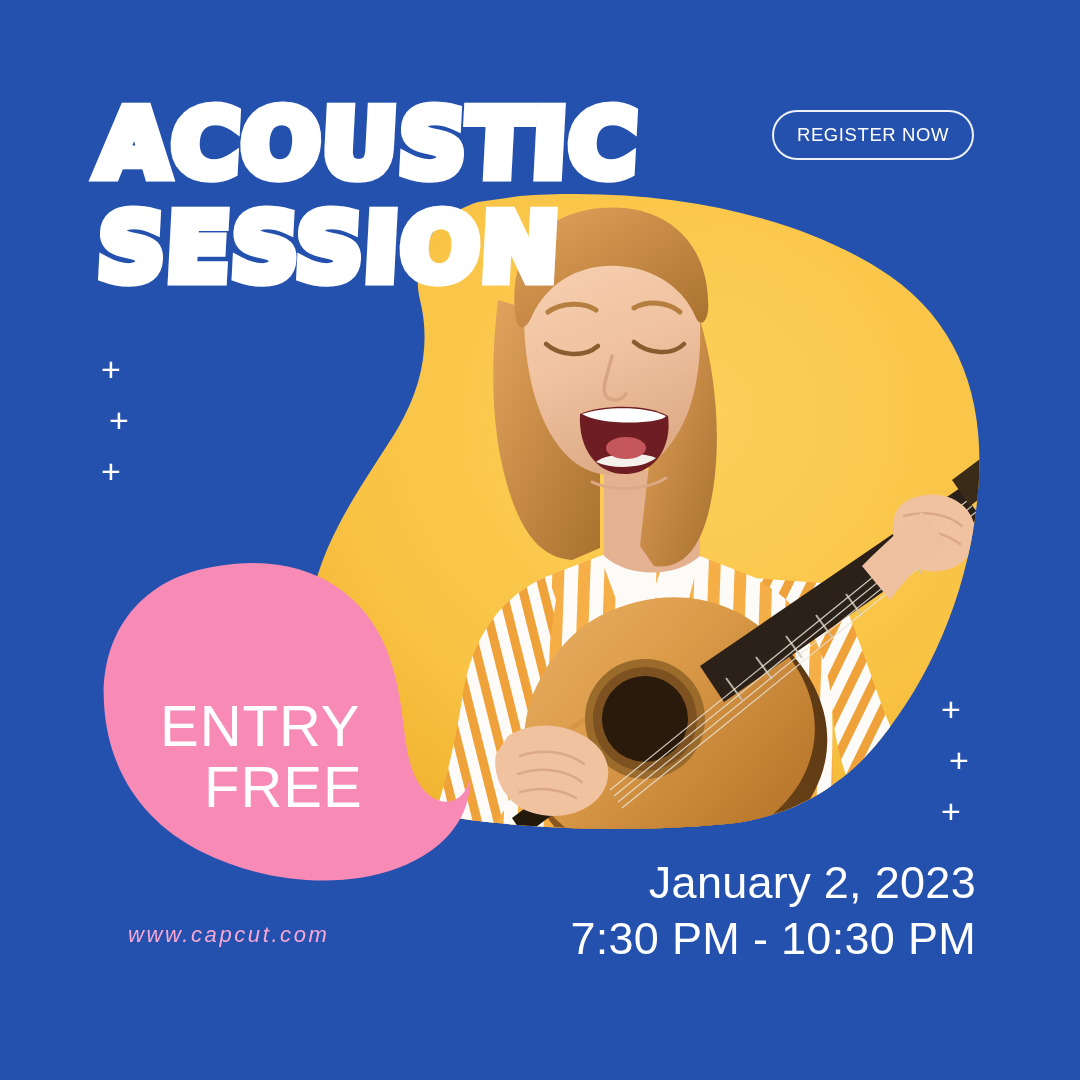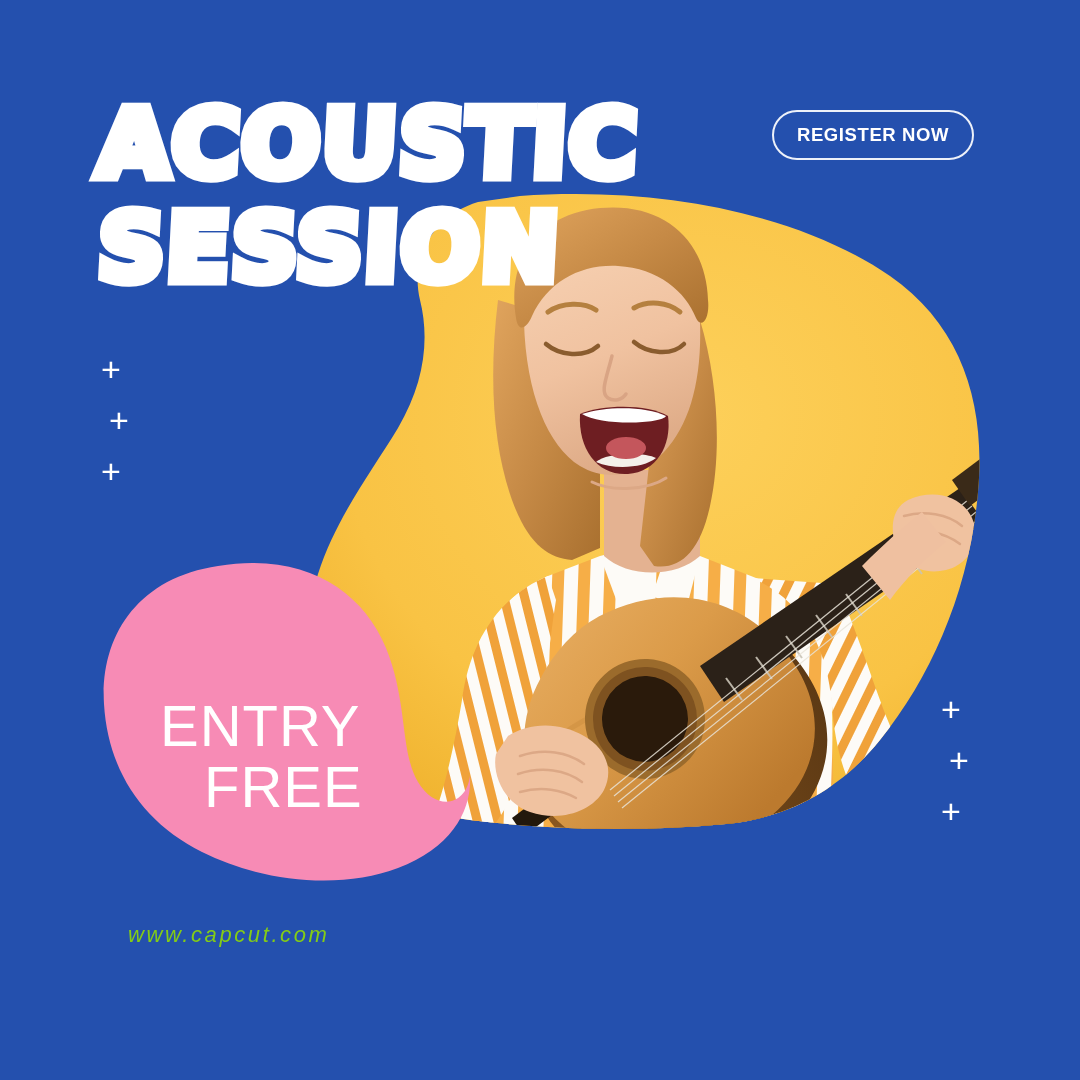--- a/index.html
+++ b/index.html
@@ -54,21 +54,21 @@
     left: 772px;
     top: 110px;
     width: 202px;
     height: 50px;
     border: 2px solid rgba(255,255,255,0.92);
     border-radius: 26px;
     background: transparent;
     color: #ffffff;
     font-size: 18.5px;
     letter-spacing: 0.6px;
-    font-weight: 700;
+    font-weight: 400;
     display: flex;
     align-items: center;
     justify-content: center;
     cursor: pointer;
     z-index: 9;
     box-sizing: border-box;
   }
 
   
   #free-entry-block {
@@ -126,21 +126,21 @@
     font-weight: 400;
     letter-spacing: 0.3px;
   }
 
   
   #website-url {
     position: absolute;
     left: 128px;
     top: 922px;
     z-index: 7;
-    color: #84cc16;
+    color: #f9a8d4;
     font-size: 22px;
     font-style: italic;
     letter-spacing: 2.6px;
     font-weight: 400;
   }
 </style>
 </head>
 <body>
 
 <div id="poster">
@@ -399,16 +399,20 @@
     <span class="plus-mark plus-b">+</span>
     <span class="plus-mark plus-c">+</span>
   </div>
 
   <div class="plus-group" id="plus-group-right">
     <span class="plus-mark plus-a">+</span>
     <span class="plus-mark plus-b">+</span>
     <span class="plus-mark plus-c">+</span>
   </div>
 
+  <div id="date-block">
+    <span id="event-date">January 2, 2023</span>
+    <span id="event-time">7:30 PM - 10:30 PM</span>
+  </div>
 
   <div id="website-url">www.capcut.com</div>
 
 </div>
 
 </body></html>

